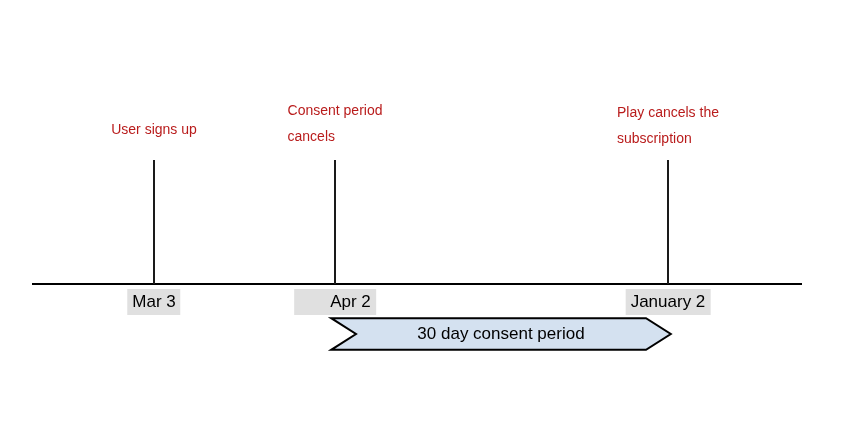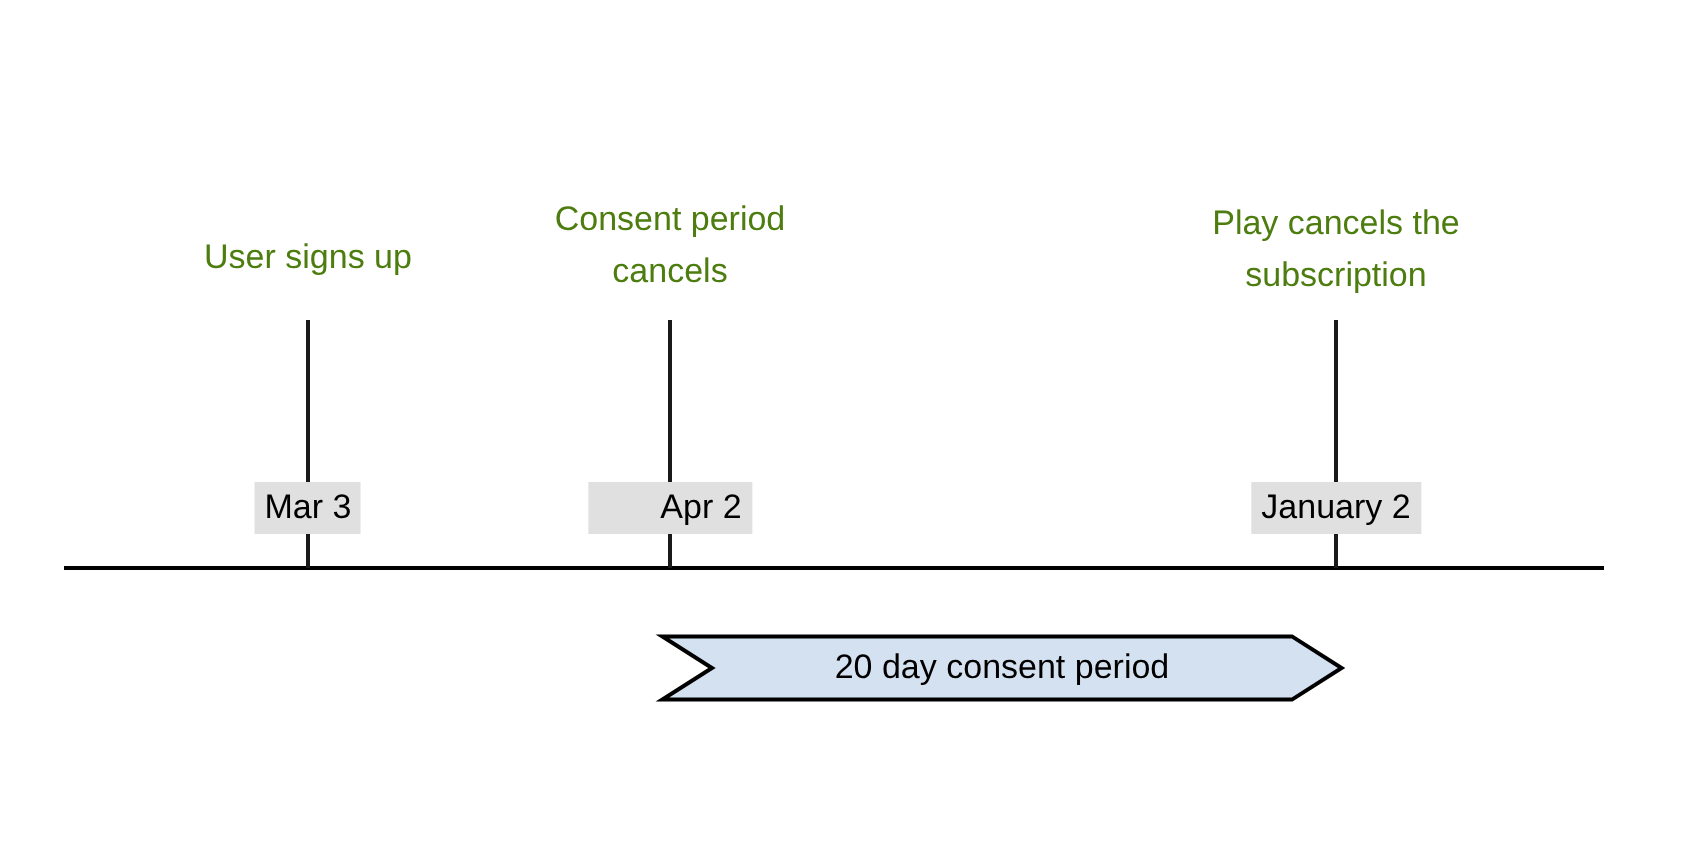--- a/index.html
+++ b/index.html
@@ -38,40 +38,41 @@
     position: absolute;
     width: 2px;
     background: #1a1a1a;
     left: -1px;
   }
   .milestone-label {
     position: absolute;
     left: 50%;
     transform: translateX(-50%);
     white-space: nowrap;
-    text-align: center;
-    color: #4d7c0f;
-    font-size: 17px;
+    text-align: left;
+    color: #b91c1c;
+    font-size: 14px;
     line-height: 26px;
     font-family: "Liberation Sans", sans-serif;
   }
   .milestone-label .line2 {
     display: block;
   }
   .date-chip {
     position: absolute;
     left: 0;
     transform: translateX(-50%);
     background: #e0e0e0;
     color: #000000;
     font-size: 17px;
     line-height: 23px;
     padding: 1px 5px 2px 5px;
     white-space: nowrap;
     font-family: "Liberation Sans", sans-serif;
+    margin-top: 48px;
   }
 
   
   .ribbon-wrap {
     position: absolute;
   }
   .ribbon-wrap svg {
     display: block;
     overflow: visible;
   }
@@ -122,16 +123,16 @@
       <span>Play cancels the</span>
       <span class="line2">subscription</span>
     </div>
     <div class="date-chip" style="top: 241px; background: rgb(224, 224, 224);">January 2</div>
   </div>
 
   <div class="ribbon-wrap" id="ribbon-wrap" style="left: 330px; top: 317px; width: 342px; height: 34px;">
     <svg id="ribbon-svg" width="342" height="34" viewBox="0 0 342 34">
       <polygon id="ribbon-poly" points="1.2,1.2 316,1.2 340.8,17 316,32.8 1.2,32.8 26,17" fill="#d4e1f0" stroke="#000000" stroke-width="2" stroke-linejoin="miter"></polygon>
     </svg>
-    <div class="ribbon-text">20 day consent period</div>
+    <div class="ribbon-text">30 day consent period</div>
   </div>
 
 </div>
 
 </body></html>

